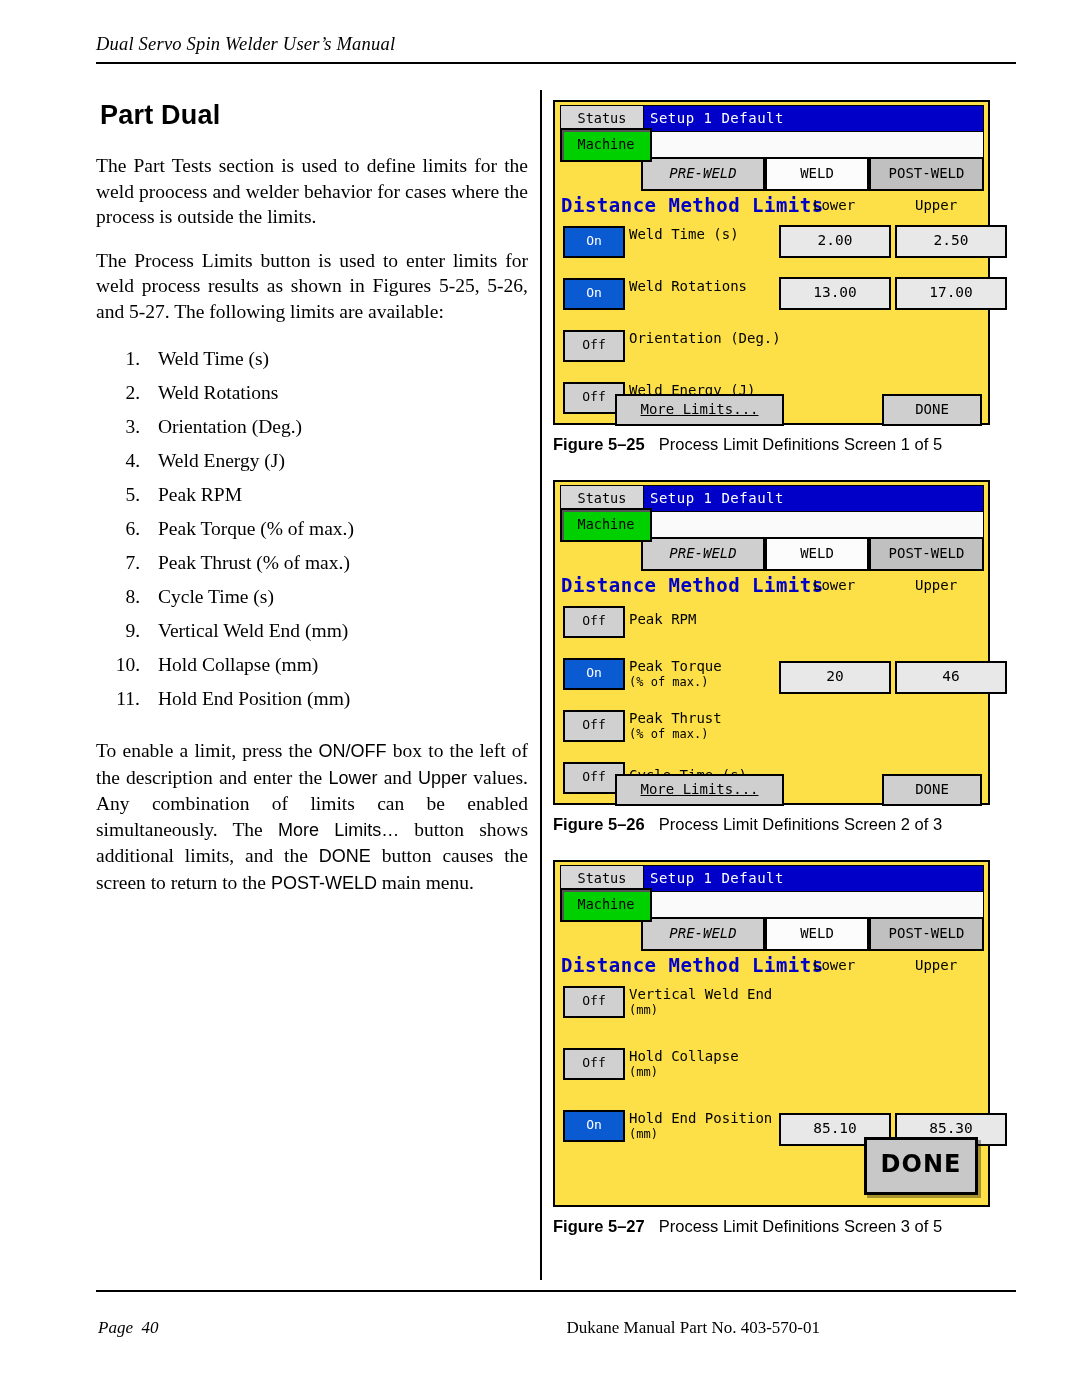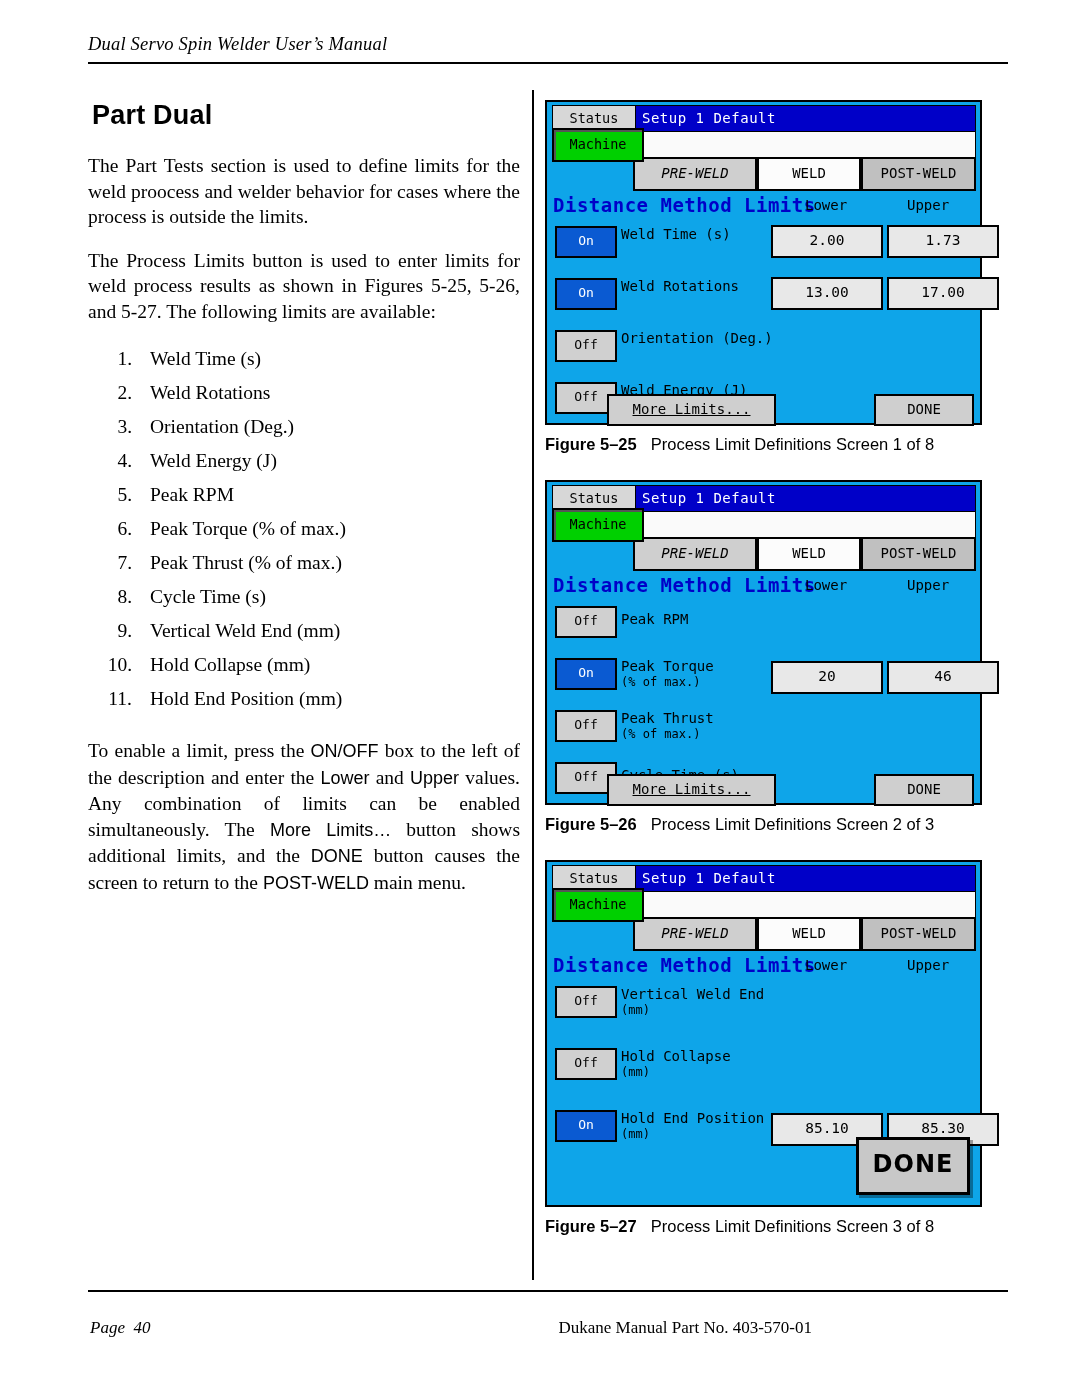--- a/index.html
+++ b/index.html
@@ -6,21 +6,21 @@
   body{
     width:1080px;height:1397px;
     background:#ffffff;
     font-family:"Liberation Serif", serif;
     color:#000;
     position:relative;
     overflow:hidden;
   }
   .page{
     position:absolute;
-    left:8px;top:0;width:884px;height:1397px;border-radius:32px;
+    left:16px;top:0;width:884px;height:1397px;border-radius:32px;
   }
   
   .hdr{
     position:absolute;left:80px;top:34px;width:920px;
   }
   .hdr-title{
     font-family:"Liberation Serif", serif;
     font-style:italic;
     font-size:18.5px;
     letter-spacing:.2px;
@@ -80,21 +80,21 @@
     font-family:"Liberation Sans", sans-serif;
     font-size:16.5px;
     margin-top:10px;
     white-space:nowrap;
   }
   .fig-caption b{font-weight:bold;}
   .fig-caption .txt{font-weight:normal;margin-left:14px;}
   
   .screen{
     position:relative;
-    background:#0ea5e9;
+    background:#fde047;
     border:2px solid #000;
     font-family:"DejaVu Sans Mono", monospace;
     box-sizing:border-box;
   }
   .scr1{width:437px;height:325px;}
   .scr2{width:437px;height:325px;}
   .scr3{width:437px;height:347px;}
   .status-tab{
     position:absolute;left:5px;top:3px;width:82px;height:24px;
     background:#d7d7d7;border:1.6px solid #000;border-bottom:none;
@@ -235,41 +235,41 @@
       <div class="dmlrow">
         <span class="dml-blue">Distance Method Limits</span>
       </div>
       <div class="lower-lab">Lower</div>
       <div class="upper-lab">Upper</div>
 
       <div class="limrow" style="top:124px">
         <div class="onoff on">On</div>
         <div class="limlabel">Weld Time (s)</div>
         <div class="valbox val-lo">2.00</div>
-        <div class="valbox val-hi">1.73</div>
+        <div class="valbox val-hi">2.50</div>
       </div>
       <div class="limrow" style="top:176px">
         <div class="onoff on">On</div>
         <div class="limlabel">Weld Rotations</div>
         <div class="valbox val-lo">13.00</div>
         <div class="valbox val-hi">17.00</div>
       </div>
       <div class="limrow" style="top:228px">
         <div class="onoff off">Off</div>
         <div class="limlabel">Orientation (Deg.)</div>
       </div>
       <div class="limrow" style="top:280px">
         <div class="onoff off">Off</div>
         <div class="limlabel">Weld Energy (J)</div>
       </div>
       <div class="morelim" style="top:292px">More Limits...</div>
       <div class="donebtn" style="top:292px">DONE</div>
     </div>
     <div class="fig-caption">
-      <b>Figure 5–25</b><span class="txt">Process Limit Definitions Screen 1 of 8</span>
+      <b>Figure 5–25</b><span class="txt">Process Limit Definitions Screen 1 of 5</span>
     </div>
 
     <div class="screen scr2" style="margin-top:26px">
       <div class="status-tab">Status</div>
       <div class="titlebar"><span>Setup 1   Default</span></div>
       <div class="whitebar"></div>
       <div class="machine-btn">Machine</div>
       <div class="navrow">
         <div class="navbtn nav-pre">PRE-WELD</div>
         <div class="navbtn nav-weld">WELD</div>
@@ -332,21 +332,21 @@
       </div>
       <div class="limrow" style="top:248px">
         <div class="onoff on">On</div>
         <div class="limlabel"><span>Hold End Position</span><span class="sub">(mm)</span></div>
         <div class="valbox val-lo" style="top:3px">85.10</div>
         <div class="valbox val-hi" style="top:3px">85.30</div>
       </div>
       <div class="donebig">DONE</div>
     </div>
     <div class="fig-caption">
-      <b>Figure 5–27</b><span class="txt">Process Limit Definitions Screen 3 of 8</span>
+      <b>Figure 5–27</b><span class="txt">Process Limit Definitions Screen 3 of 5</span>
     </div>
 
   </div>
 
   <div class="ftr-rule"></div>
   <div class="ftr-left">
     <span class="pg">Page</span>&nbsp;&nbsp;<span>40</span>
   </div>
   <div class="ftr-right">Dukane Manual Part No. 403-570-01</div>
 

